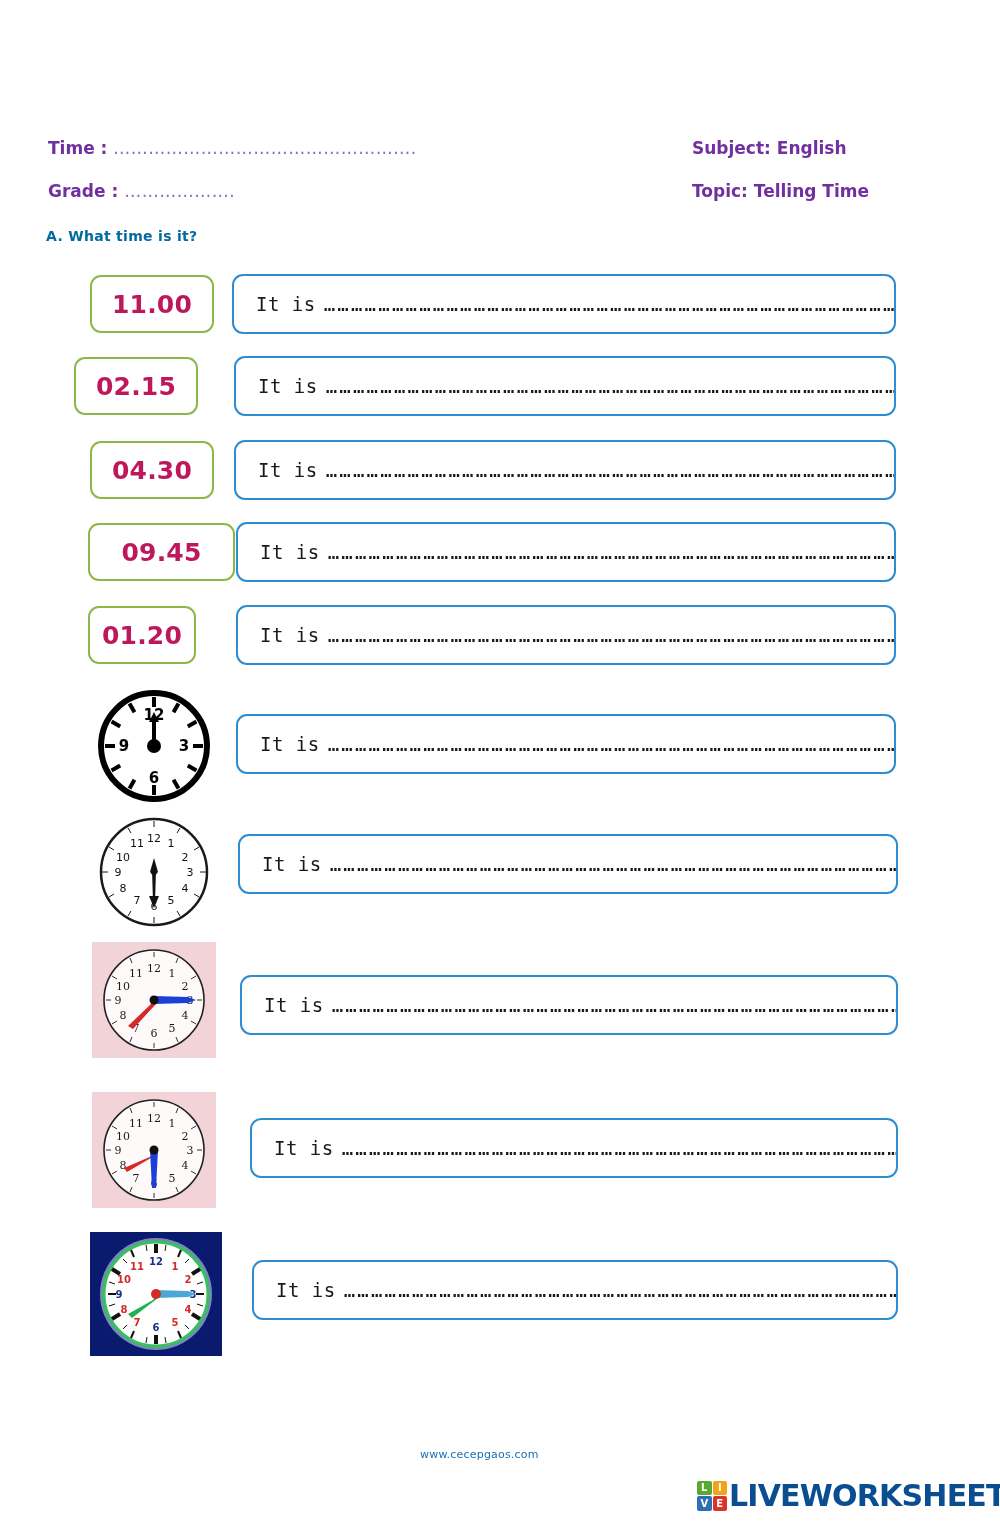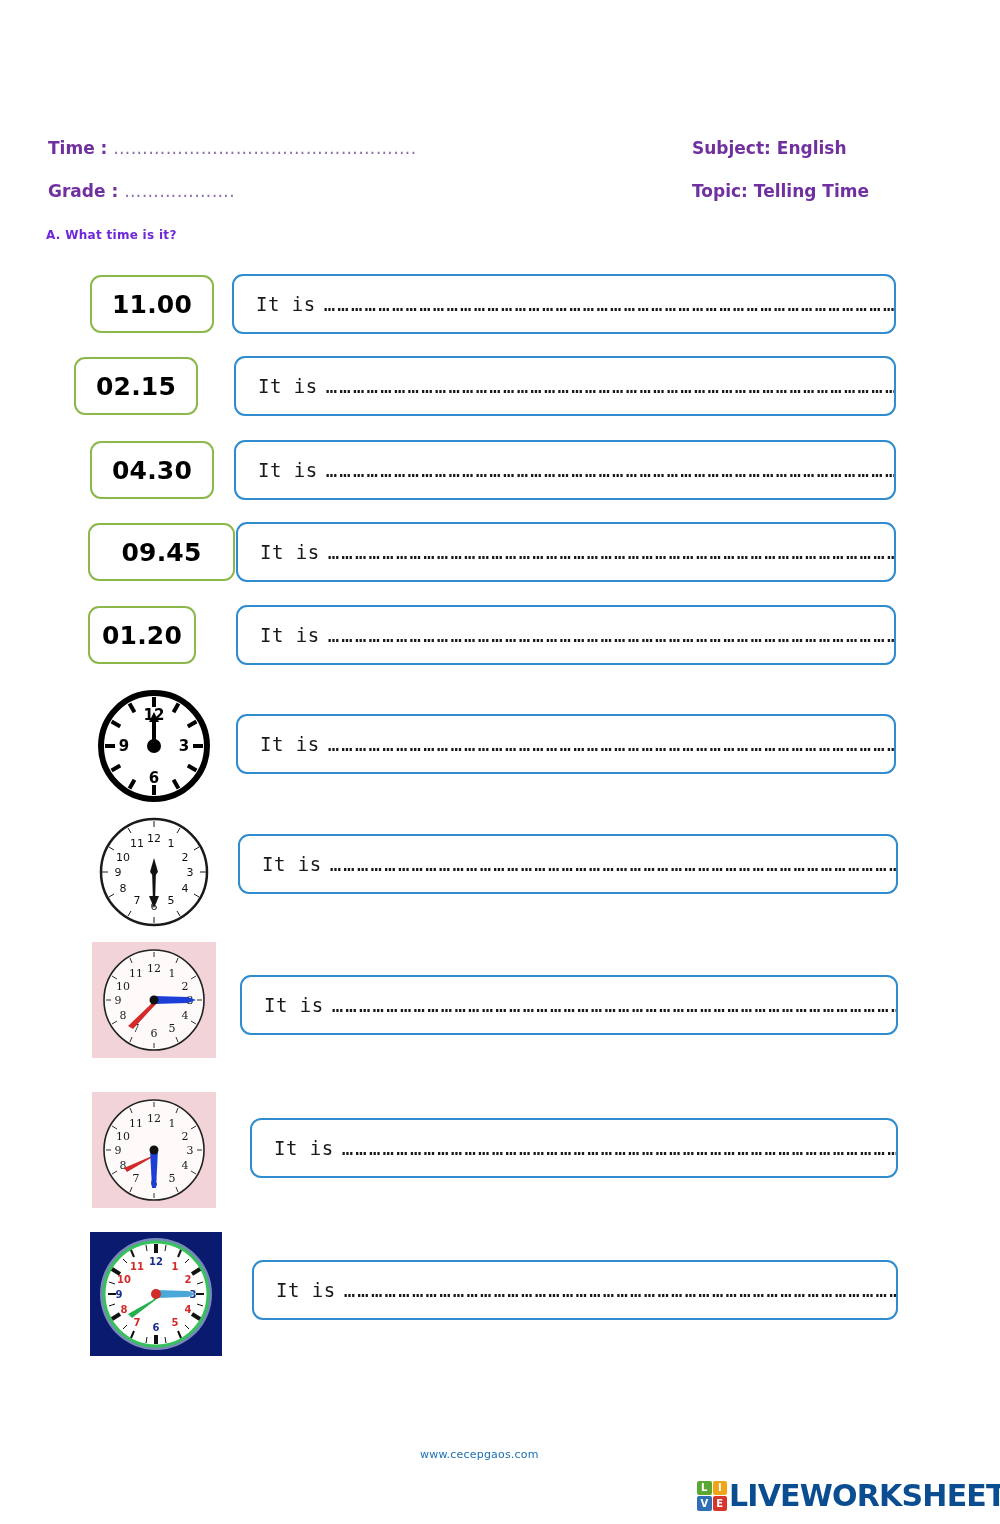--- a/index.html
+++ b/index.html
@@ -41,31 +41,31 @@
   #meta-name  { left: 48px;  top: 138px; }
   #meta-grade { left: 48px;  top: 181px; }
   #meta-subject { left: 692px; top: 138px; }
   #meta-topic   { left: 692px; top: 181px; }
   .meta .lbl { display: inline-block; min-width: 58px; }
 
   
   .section-head {
     position: absolute; left: 46px; top: 228px;
     font-family: "DejaVu Sans", sans-serif;
-    font-size: 12px; font-weight: bold; color: #6d28d9;
+    font-size: 14px; font-weight: bold; color: #0369a1;
     letter-spacing: 0.3px;
   }
   .time-box {
     position: absolute;
     border: 2px solid #8cb84a;
     border-radius: 11px;
     background: #ffffff;
     display: flex; align-items: center; justify-content: center;
     font-family: "DejaVu Sans", sans-serif;
-    font-size: 25px; font-weight: bold; color: #000000;
+    font-size: 25px; font-weight: bold; color: #be185d;
     letter-spacing: 0.2px;
   }
   .answer-box {
     position: absolute;
     border: 2px solid #2e8ccf;
     border-radius: 11px;
     background: #ffffff;
     display: flex; align-items: center;
     padding-left: 22px;
     overflow: hidden;

